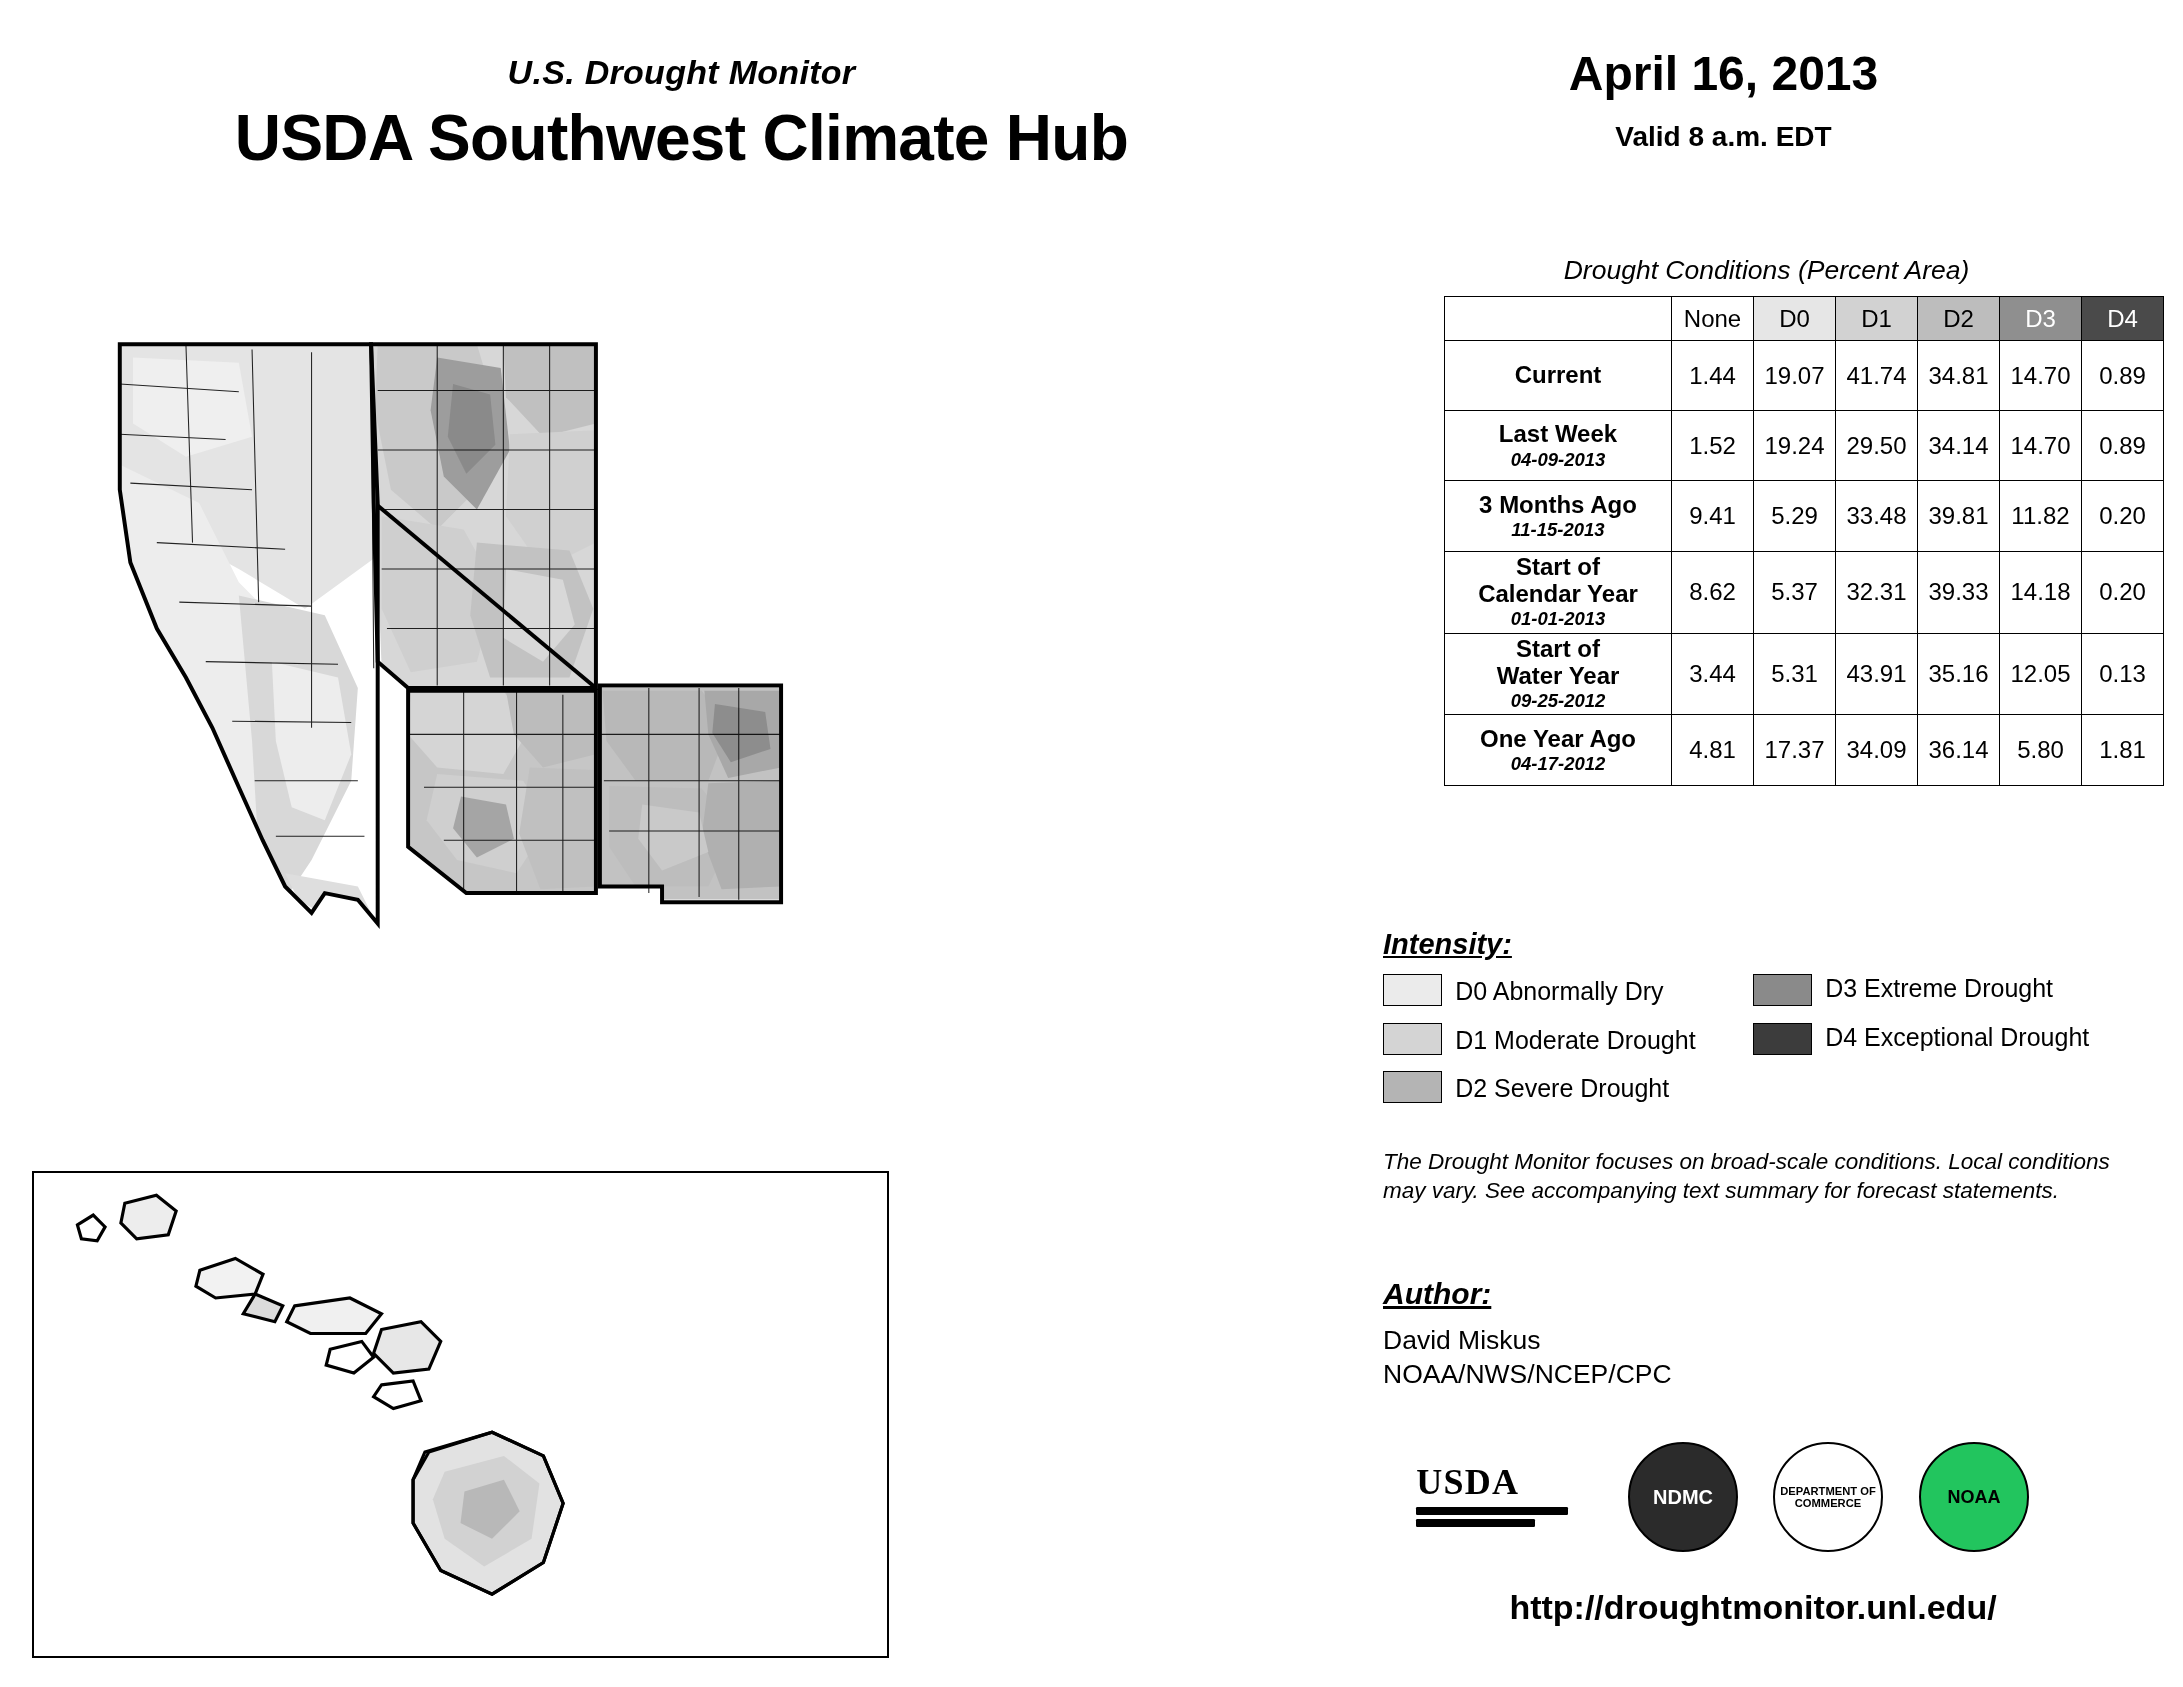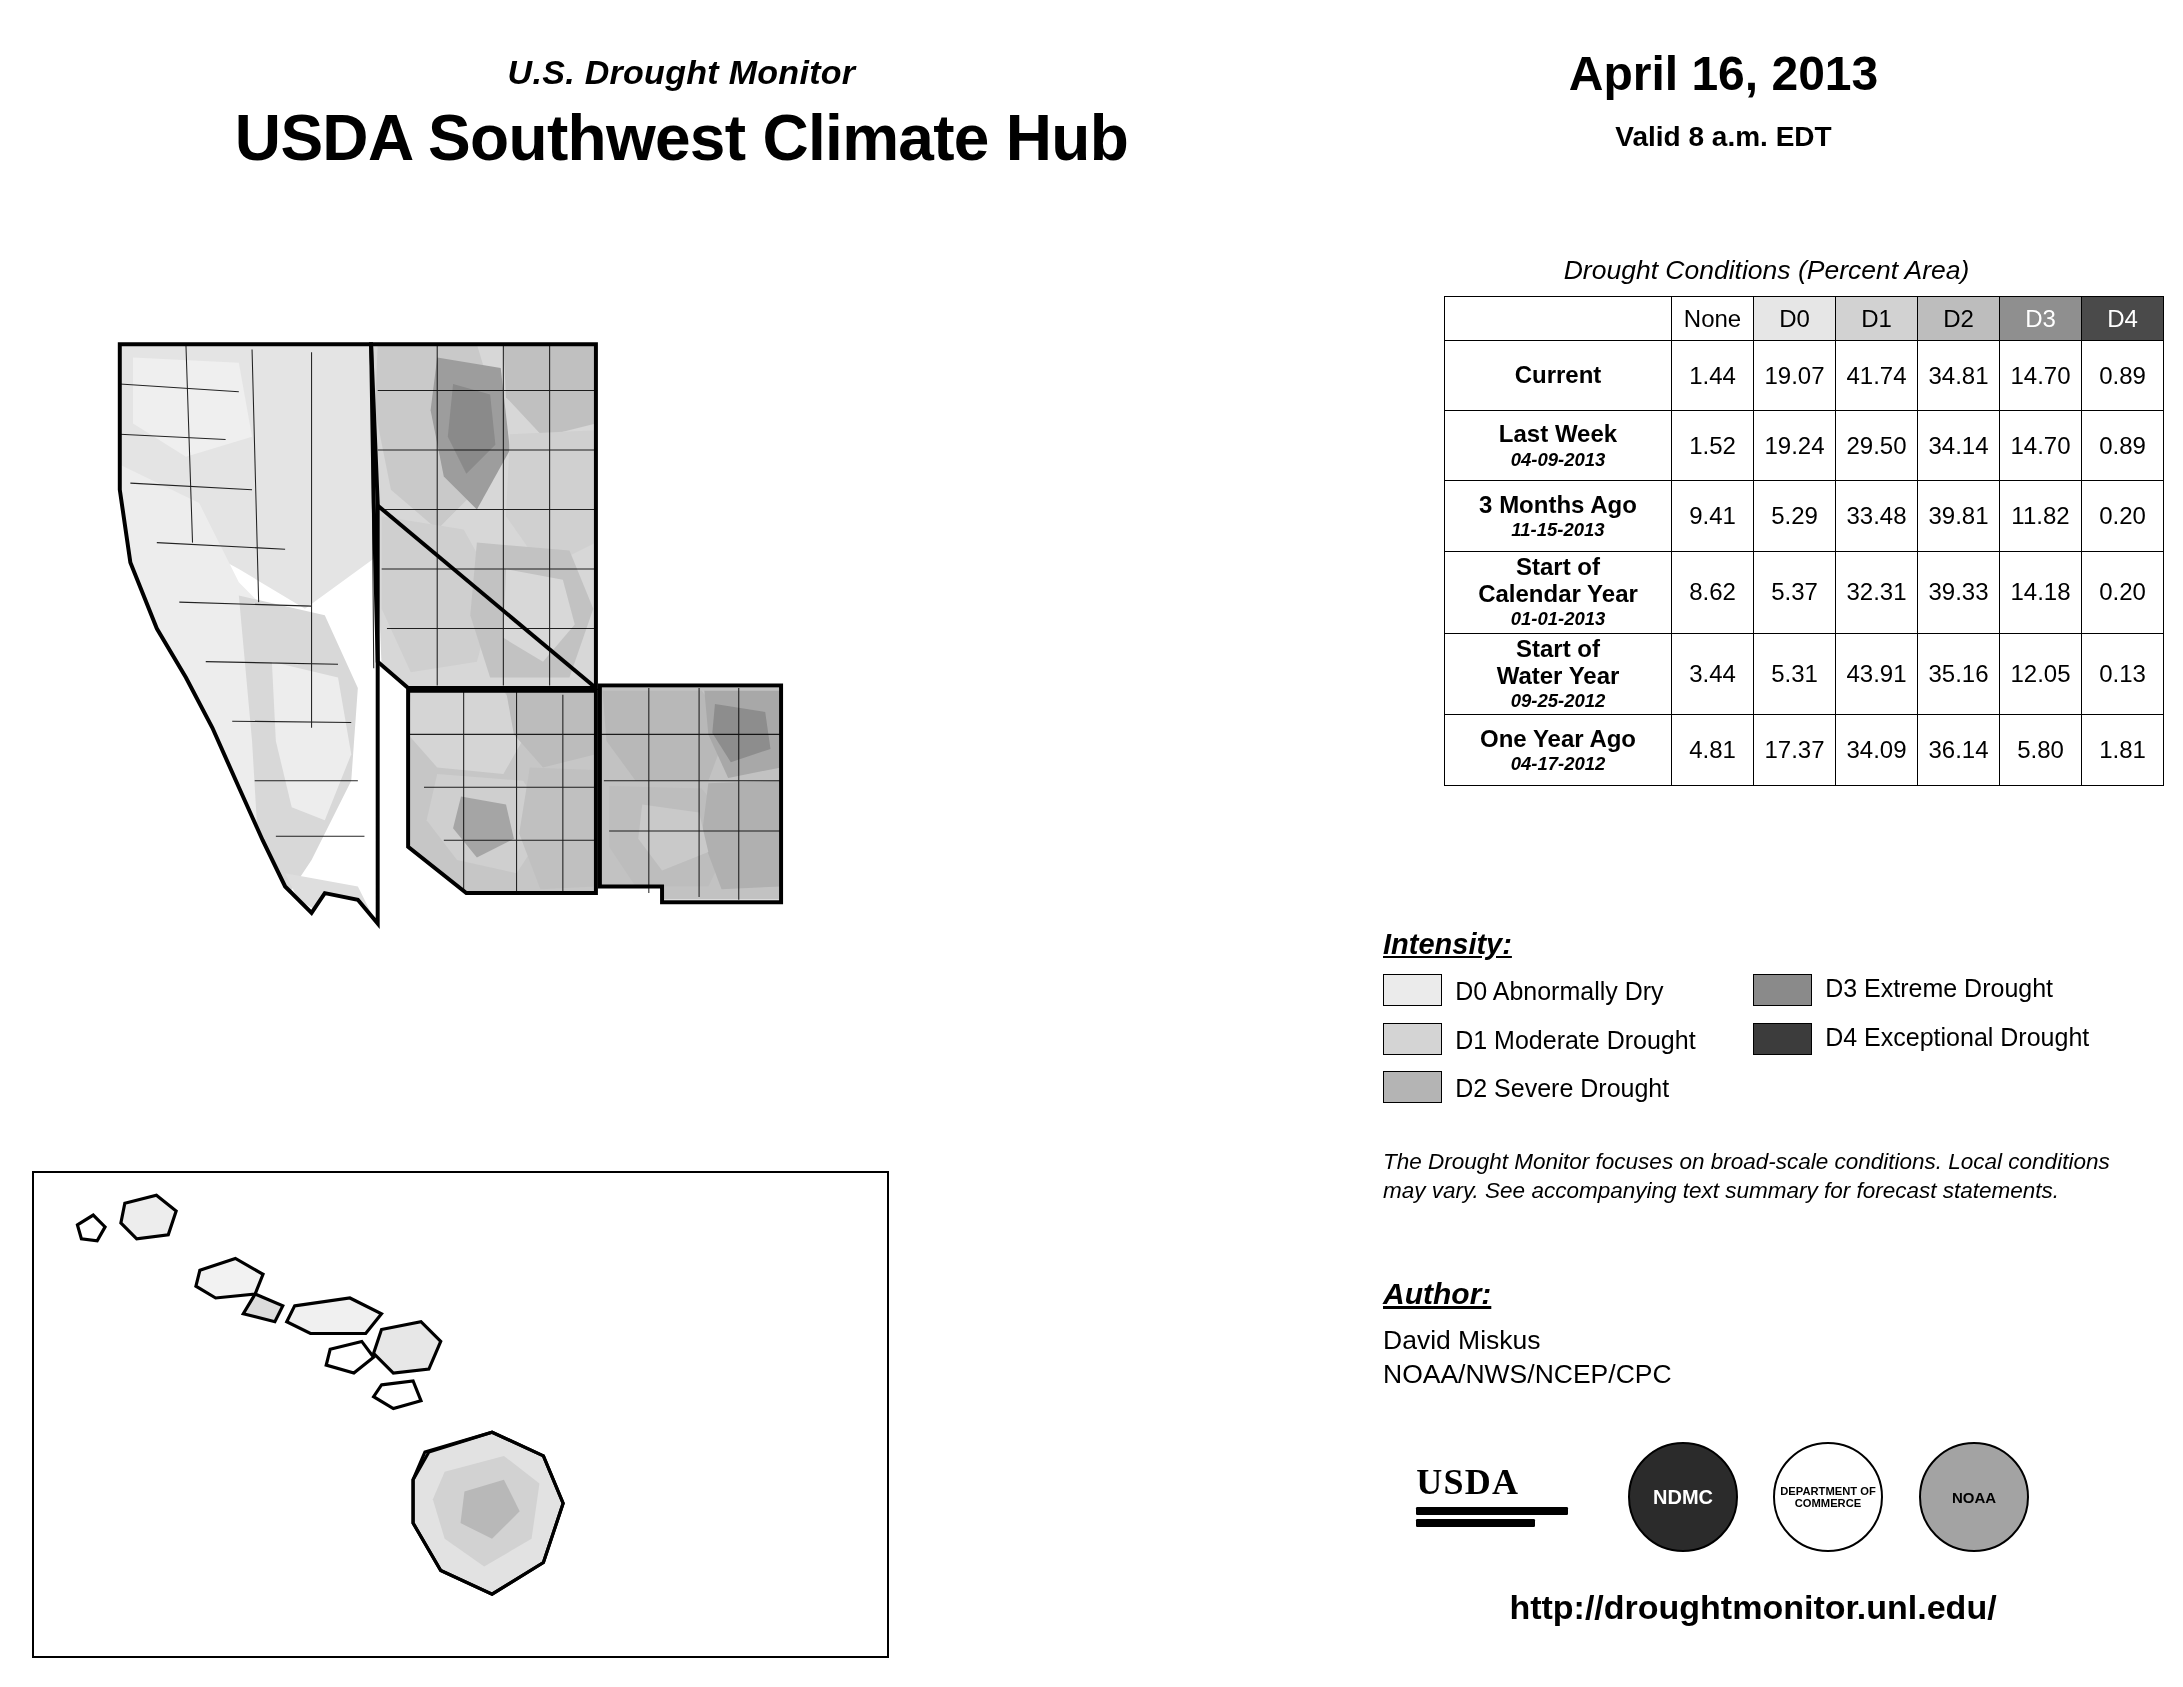--- a/index.html
+++ b/index.html
@@ -57,21 +57,21 @@
   .logos{position:absolute;left:1383px;top:1442px;width:761px;height:119px;}
   .logo{position:absolute;top:0;margin-left:20px;}
   .usda-logo{left:13.2px;top:18.5px;width:152px;}
   .usda-text{font-size:36px;font-weight:bold;letter-spacing:1.3px;font-family:"Liberation Serif",serif;}
   .usda-bars{margin-top:4px;}
   .usda-bars div{height:8px;background:#000;margin-bottom:4px;border-radius:1.3px;}
   .circle-logo{border-radius:50%;border:2.6px solid #000;display:flex;align-items:center;
       justify-content:center;font-weight:bold;text-align:center;}
   .ndmc{left:225px;width:106px;height:106px;background:#2b2b2b;color:#fff;font-size:20px;}
   .doc{left:370px;width:106px;height:106px;background:#ffffff;color:#000;font-size:11.2px;}
-  .noaa{left:516px;width:106px;height:106px;background:#a3a3a3;color:#000;font-size:15px;}
+  .noaa{left:516px;width:106px;height:106px;background:#22c55e;color:#000;font-size:18px;}
 
   
   .map-main{position:absolute;left:40px;top:331px;width:1297px;height:794px;}
   .map-hi{position:absolute;left:32px;top:1171px;width:853px;height:483px;border:2px solid #000;background:#fff;}
   svg{display:block;}
 </style>
 </head>
 <body>
 
 <div class="page">

